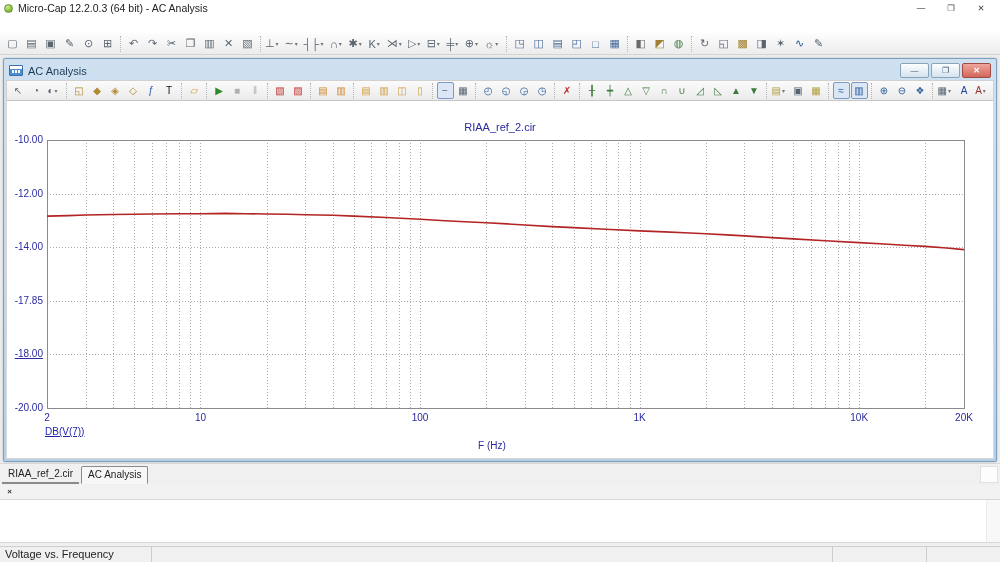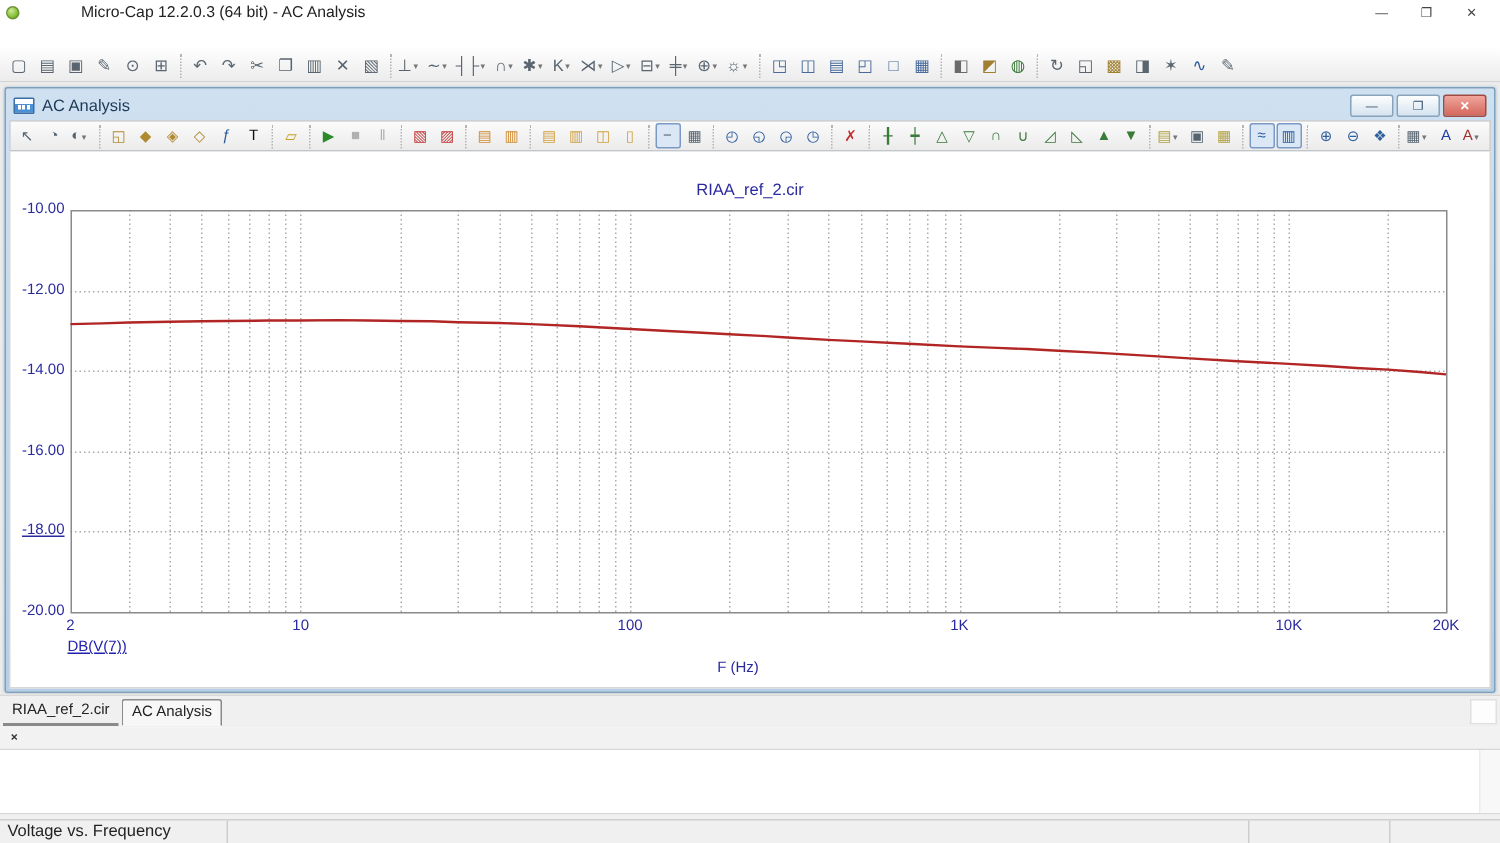--- a/index.html
+++ b/index.html
@@ -2,21 +2,21 @@
 <html><head>
 <meta charset="utf-8">
 <style>
   * { box-sizing: border-box; margin: 0; padding: 0; }
   html,body { width:1000px; height:562px; }
   body { font-family:"Liberation Sans", sans-serif; background:#fff; overflow:hidden; position:relative; }
   #app { position:absolute; inset:0; width:1000px; height:562px; background:#fff; }
 
   
   .titlebar { position:absolute; top:0; left:0; right:0; height:15px; background:#fff;
-              display:flex; align-items:center; padding:1px 4px 0 4px; font-size:10.5px; color:#222;gap:36px; }
+              display:flex; align-items:center; padding:1px 4px 0 4px; font-size:10.5px; color:#222; }
   .app-icon { width:9px; height:9px; border-radius:50%; margin-right:5px;
               background:radial-gradient(circle at 35% 30%, #cfe89a, #8cc63f 55%, #5a8f1e); border:1px solid #6c9330; }
   .title-text { flex:0 0 auto; }
   .title-spacer { flex:1; }
   .app-controls { display:flex; }
   .app-ctl { width:30px; text-align:center; font-size:8.5px; color:#444; line-height:13px; }
 
   
   .menubar { position:absolute; top:15px; left:0; right:0; height:18px; background:#fff;
              display:flex; align-items:center; font-size:11px; color:#222; border-bottom:1px solid #ededed; }
@@ -476,21 +476,21 @@
           <line x1="40" y1="146.5" x2="957" y2="146.5" stroke="#aaaaaa" stroke-width="1" stroke-dasharray="1 2"></line>
           <line x1="40" y1="200.5" x2="957" y2="200.5" stroke="#aaaaaa" stroke-width="1" stroke-dasharray="1 2"></line>
           <line x1="40" y1="253.5" x2="957" y2="253.5" stroke="#aaaaaa" stroke-width="1" stroke-dasharray="1 2"></line>
           <rect x="40.5" y="39.5" width="917" height="268" fill="none" stroke="#8a8a8a"></rect>
           <polyline points="40.0,115.1 61.3,114.6 78.7,114.0 106.1,113.5 127.4,113.2 144.8,113.0 172.2,112.7 193.5,112.7 218.5,112.4 238.3,112.7 259.6,113.0 280.9,113.2 298.3,113.8 325.7,114.3 347.0,115.1 379.1,116.5 413.1,118.3 438.1,119.7 457.9,120.7 479.2,121.8 500.4,122.9 517.8,124.0 545.3,125.6 566.5,126.6 598.6,128.2 632.6,129.9 657.7,130.9 677.5,131.7 698.7,132.8 720.0,133.9 737.4,134.9 764.9,136.6 786.1,137.9 818.2,139.8 852.2,141.6 877.3,143.0 897.1,144.3 918.3,145.4 939.6,147.0 957.0,148.6" fill="none" stroke="#b22525" stroke-width="1.6" stroke-linejoin="round"></polyline>
         </svg>
       <div id="tick-layer">
           <div class="y-tick" style="top: 33px;">-10.00</div>
           <div class="y-tick" style="top: 86.6px;">-12.00</div>
           <div class="y-tick" style="top: 140.2px;">-14.00</div>
-          <div class="y-tick" style="top: 193.8px;">-16.00</div>
+          <div class="y-tick" style="top: 193.8px;">-17.85</div>
           <div class="y-tick" style="top: 247.4px; text-decoration: underline;">-18.00</div>
           <div class="y-tick" style="top: 301px;">-20.00</div>
           <div class="x-tick" style="left: 20px; top: 311px;">2</div>
           <div class="x-tick" style="left: 173.482px; top: 311px;">10</div>
           <div class="x-tick" style="left: 393.065px; top: 311px;">100</div>
           <div class="x-tick" style="left: 612.649px; top: 311px;">1K</div>
           <div class="x-tick" style="left: 832.232px; top: 311px;">10K</div>
           <div class="x-tick" style="left: 937px; top: 311px;">20K</div>
         </div>
       <div class="series-label" id="series-label" style="top: 325px;">DB(V(7))</div>

